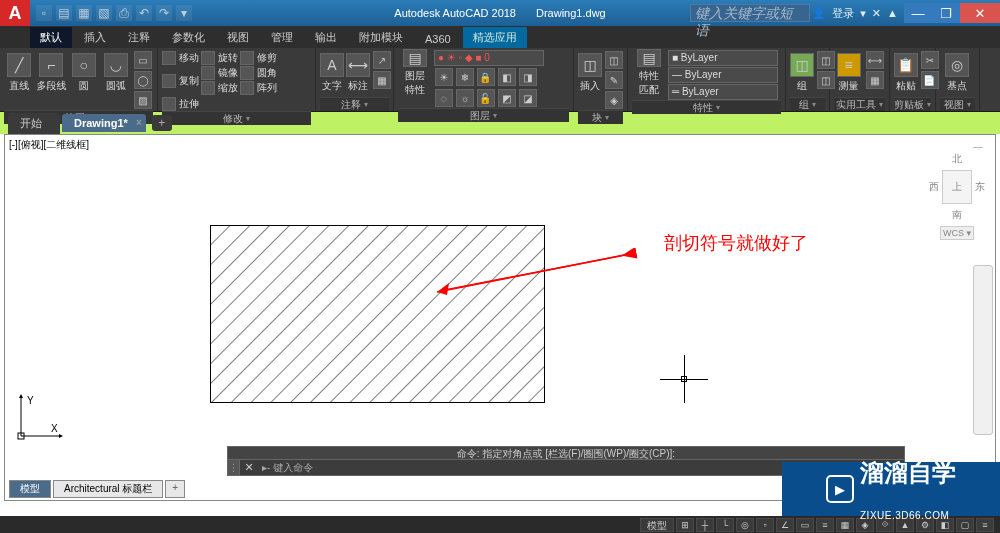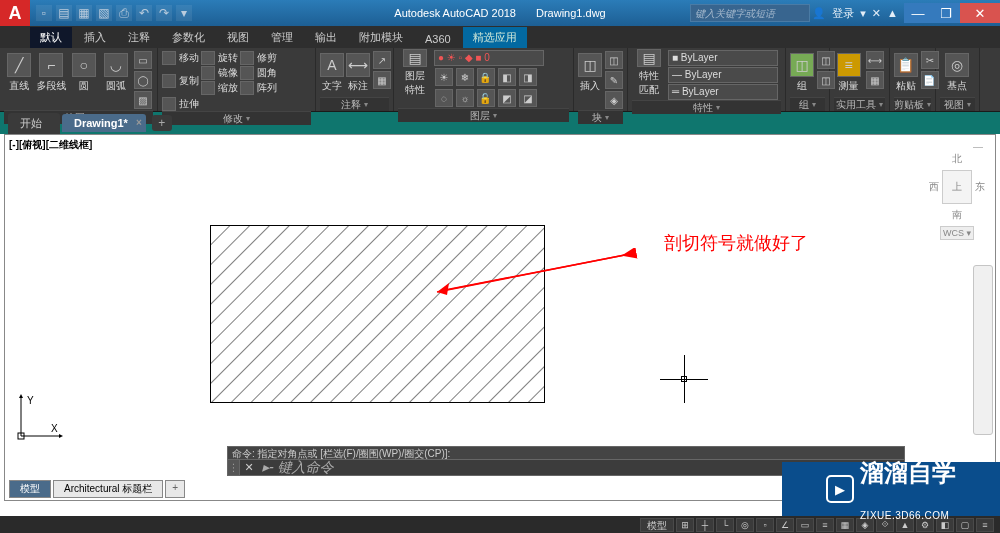--- a/index.html
+++ b/index.html
@@ -4,21 +4,21 @@
 <style>
 * { margin: 0; padding: 0; box-sizing: border-box; font-family: "Microsoft YaHei", Arial, sans-serif; }
 body { width: 1000px; height: 533px; background: #ffffff; overflow: hidden; position: relative; }
 
 
 .titlebar { height: 26px; background: linear-gradient(#2b7cb8, #1d5f94); display: flex; align-items: center; color: #fff; font-size: 11px; position: relative; }
 .titlebar .logo { width: 30px; height: 26px; background: #d62828; color: #fff; display: flex; align-items: center; justify-content: center; font-weight: bold; font-size: 18px; }
 .titlebar .qat { display: flex; gap: 4px; margin-left: 6px; align-items: center; }
 .titlebar .qat span { width: 16px; height: 16px; background: rgba(255,255,255,0.08); display: flex; align-items: center; justify-content: center; font-size: 12px; color: #bcd; }
 .titlebar .title-center { position: absolute; left: 50%; transform: translateX(-50%); display: flex; gap: 20px; align-items: flex-start; }
-.titlebar .search { position: absolute; right: 190px; width: 120px; height: 18px; background: #38658f; border: 1px solid #4a7ba5; font-style: italic; padding: 0 4px; font-size: 10px; line-height: 17px; color: #a4b8cc; }
+.titlebar .search { position: absolute; right: 190px; width: 120px; height: 18px; background: #38658f; border: 1px solid #4a7ba5; font-style: italic; padding: 0 4px; font-size: 14px; line-height: 17px; color: #a4b8cc; }
 .titlebar .user-area { position: absolute; right: 90px; display: flex; gap: 6px; align-items: center; font-size: 11px; }
 .titlebar .user-area span { color: #e4eef7; }
 .titlebar .win-controls { position: absolute; right: 0; display: flex; }
 .titlebar .win-controls div { width: 28px; height: 20px; display: flex; align-items: center; justify-content: center; font-size: 13px; color: #fff; }
 .titlebar .win-controls .min { background: #357abd; }
 .titlebar .win-controls .max { background: #357abd; }
 .titlebar .win-controls .close { background: #d9534f; width: 40px; }
 
 
 .ribbon-tabs { height: 22px; background: #2e2e2e; display: flex; align-items: flex-end; padding-left: 30px; gap: 2px; font-size: 11px; }
@@ -36,52 +36,52 @@
 .tool-big .ico { width: 24px; height: 24px; background: #555; border: 1px solid #666; display: flex; align-items: center; justify-content: center; font-size: 14px; color: #ccc; }
 .tool-small { width: 18px; height: 18px; background: #555; border: 1px solid #666; margin: 1px; display: inline-flex; align-items: center; justify-content: center; font-size: 10px; color: #ccc; }
 .tool-row { display: flex; align-items: center; gap: 1px; }
 .tool-col { display: flex; flex-direction: column; gap: 0; }
 .tool-wide { display: flex; align-items: center; gap: 3px; font-size: 10px; color: #ddd; height: 15px; }
 .wide-ico { width: 14px; height: 14px; background: #555; border: 1px solid #666; }
 .dd { width: 110px; height: 16px; background: #4a4a4a; border: 1px solid #666; font-size: 10px; color: #ddd; padding: 0 3px; line-height: 14px; }
 .dd.red { color: #e55; }
 
 
-.doc-tabs { height: 22px; background: #0f766e; display: flex; align-items: center; padding-left: 8px; gap: 2px; font-size: 11px; }
+.doc-tabs { height: 22px; background: #bef264; display: flex; align-items: center; padding-left: 8px; gap: 2px; font-size: 11px; }
 .doc-tab { padding: 3px 18px 3px 12px; background: #3a3a3a; color: #ccc; border-radius: 3px 3px 0 0; position: relative; }
 .doc-tab.active { background: #4a6b8a; color: #fff; font-weight: bold; }
 .doc-tab .x { position: absolute; right: 4px; top: 3px; font-size: 10px; color: #999; }
 .doc-tab-add { width: 20px; height: 16px; background: #3a3a3a; border-radius: 3px; color: #aaa; display: flex; align-items: center; justify-content: center; font-size: 12px; margin-left: 4px; }
 
 
 .workspace { position: absolute; top: 134px; left: 4px; right: 4px; bottom: 32px; background: #ffffff; border: 1px solid #888; }
-.view-label { position: absolute; top: 3px; left: 4px; font-size: 10px; color: #000; font-weight: bold; }
+.view-label { position: absolute; top: 3px; left: 4px; font-size: 10px; color: #000; }
 .navcube { position: absolute; top: 6px; right: 10px; width: 56px; text-align: center; font-size: 10px; color: #888; }
 .navcube .n { margin-bottom: 4px; }
 .navcube .cube { width: 34px; height: 34px; border: 1px solid #ccc; margin: 0 auto; background: #f4f4f4; display: flex; align-items: center; justify-content: center; }
 .navcube .dir { margin: 4px 0; }
 .navcube .wcs { width: 34px; height: 14px; border: 1px solid #ccc; background: #eee; margin: 4px auto 0; font-size: 9px; line-height: 13px; }
 .navbar-right { position: absolute; right: 2px; top: 130px; width: 20px; height: 170px; background: #f0f0f0; border: 1px solid #c5c5c5; border-radius: 3px; }
 .hatched-rect { position: absolute; left: 205px; top: 90px; width: 335px; height: 178px; }
 .annotation { position: absolute; left: 659px; top: 96px; color: #ff0000; font-size: 18px; }
 .arrow-svg { position: absolute; left: 420px; top: 113px; pointer-events: none; }
 .cursor-cross { position: absolute; left: 655px; top: 220px; width: 48px; height: 48px; }
 .cursor-cross::before,.cursor-cross::after { content: ""; position: absolute; background: #000; }
 .cursor-cross::before { left: 0; right: 0; top: 50%; height: 1px; }
 .cursor-cross::after { top: 0; bottom: 0; left: 50%; width: 1px; }
 .cursor-cross .box { position: absolute; left: 50%; top: 50%; width: 6px; height: 6px; border: 1px solid #000; transform: translate(-50%,-50%); }
 .ucs { position: absolute; left: 10px; bottom: 58px; width: 50px; height: 50px; }
 
 
 .cmdline { position: absolute; left: 222px; bottom: 22px; right: 90px; height: 32px; }
-.cmdline .history { height: 14px; background: #444; color: #ccc; font-size: 10px; padding: 0 4px; border: 1px solid #666; white-space: nowrap; overflow: hidden; }
+.cmdline .history { height: 14px; background: #444; color: #ccc; font-size: 10px; padding: 0 4px; border: 1px solid #666; white-space: nowrap; overflow: hidden; text-align: center; }
 .cmdline .input-row { height: 16px; display: flex; background: #3c3c3c; border: 1px solid #666; border-top: none; }
 .cmdline .handle { width: 12px; background: #555; border-right: 1px solid #666; display: flex; align-items: center; justify-content: center; color: #999; font-size: 10px; }
 .cmdline .prompt-ico { width: 18px; display: flex; align-items: center; justify-content: center; color: #ccc; font-size: 11px; }
-.cmdline .prompt { flex: 1; font-size: 14px; color: #aaa; font-style: italic; padding: 0 4px; line-height: 15px; }
+.cmdline .prompt { flex: 1; font-size: 10px; color: #aaa; padding: 0 4px; line-height: 15px; }
 
 
 .layout-tabs { position: absolute; left: 4px; bottom: 17px; display: flex; gap: 2px; font-size: 10px; }
 .layout-tab { padding: 1px 10px; background: #e8e8e8; border: 1px solid #888; }
 .layout-tab.active { background: #4a6b8a; color: #fff; }
 .layout-add { padding: 1px 6px; background: #e8e8e8; border: 1px solid #888; color: #666; }
 
 
 .statusbar { position: absolute; left: 0; right: 0; bottom: 0; height: 17px; background: #2a2a2a; display: flex; align-items: center; justify-content: flex-end; gap: 2px; padding: 0 6px; font-size: 10px; color: #ccc; }
 .statusbar .sb-item { width: 18px; height: 14px; background: #3a3a3a; border: 1px solid #4a4a4a; display: flex; align-items: center; justify-content: center; font-size: 9px; }

